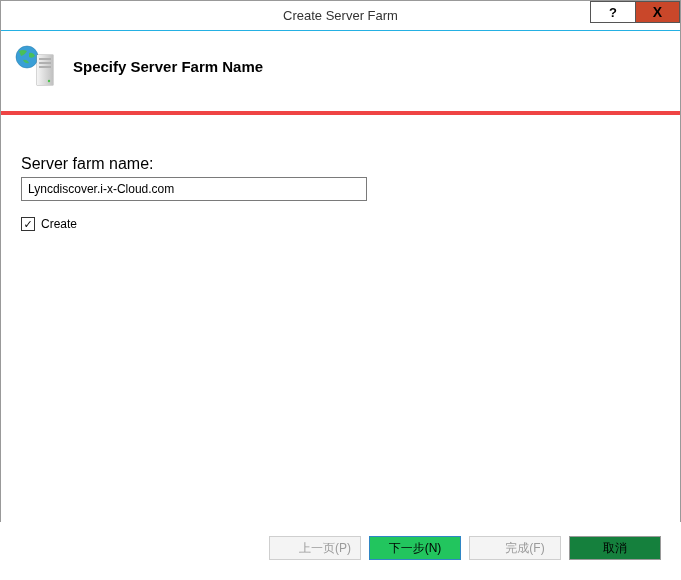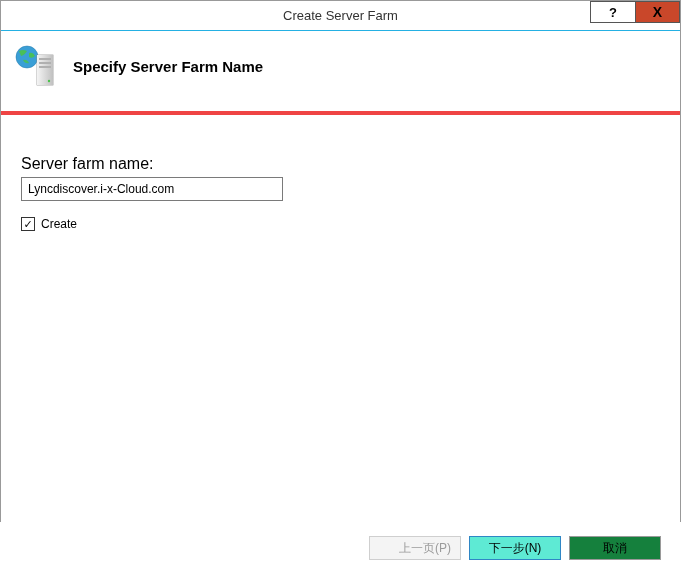--- a/index.html
+++ b/index.html
@@ -79,21 +79,21 @@
     .content {
       padding: 40px 20px 10px 20px;
       height: 440px;
     }
     .field-label {
       font-size: 16px;
       margin-bottom: 4px;
       color: #000;
     }
     .text-input {
-      width: 262px;
+      width: 346px;
       height: 24px;
       border: 1px solid #7a7a7a;
       padding: 2px 6px;
       font-size: 12px;
       font-family: "Segoe UI", sans-serif;
     }
     .checkbox-row {
       margin-top: 16px;
       display: flex;
       align-items: center;
@@ -134,21 +134,21 @@
       color: #000;
       cursor: default;
     }
     .wiz-btn.disabled {
       color: #9b9b9b;
       background: #f4f4f4;
       border-color: #cfcfcf;
       padding-left: 20px;
     }
     .wiz-btn.primary {
-      background: #5eead4;
+      background: #22c55e;
       border: 1px solid #2f86c5;
     }
     .wiz-btn.cancel {
       background: #15803d;
       border: 1px solid #9a9a9a;
     }
   </style>
 </head>
 <body>
 
@@ -192,14 +192,15 @@
   <input type="text" class="text-input" value="Lyncdiscover.i-x-Cloud.com" style="">
   <div class="checkbox-row">
     <div class="checkbox">✓</div>
     <span class="checkbox-label">Create</span>
   </div>
 </div>
 
 <div class="footer">
   <button class="wiz-btn disabled">上一页(P)</button>
   <button class="wiz-btn primary">下一步(N)</button>
+  <button class="wiz-btn disabled">完成(F)</button>
   <button class="wiz-btn cancel">取消</button>
 </div>
 
 </body></html>

